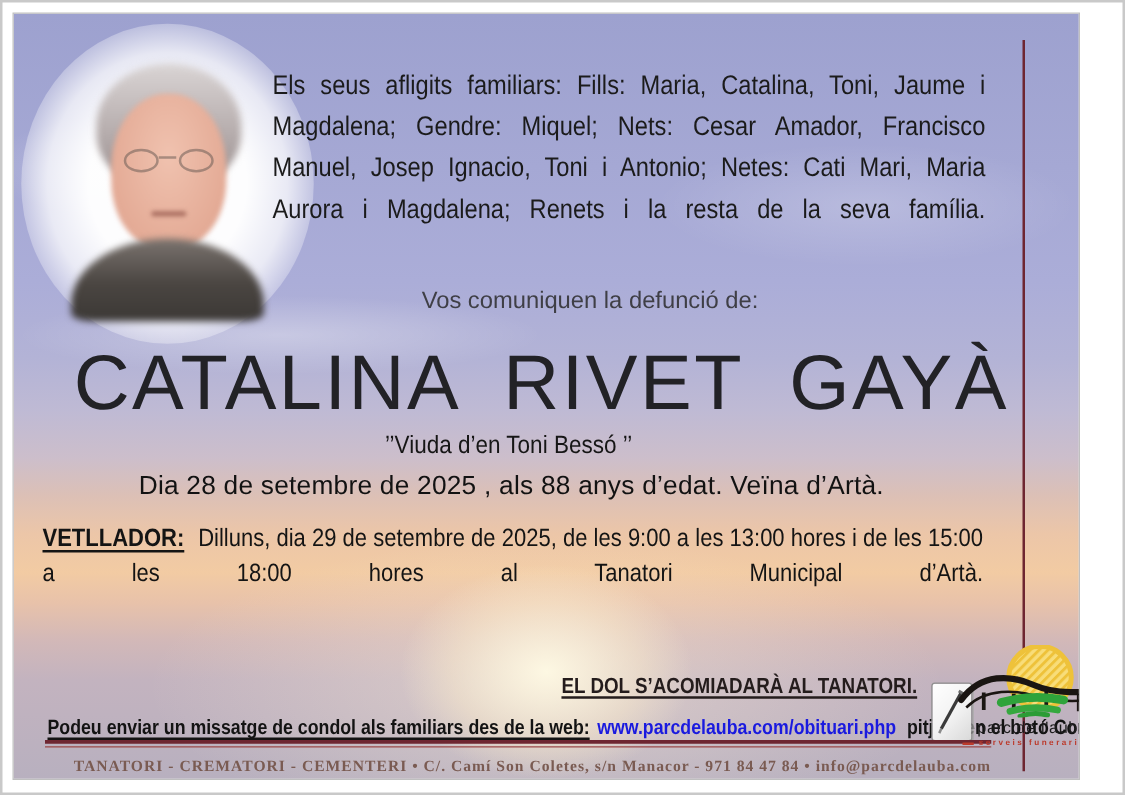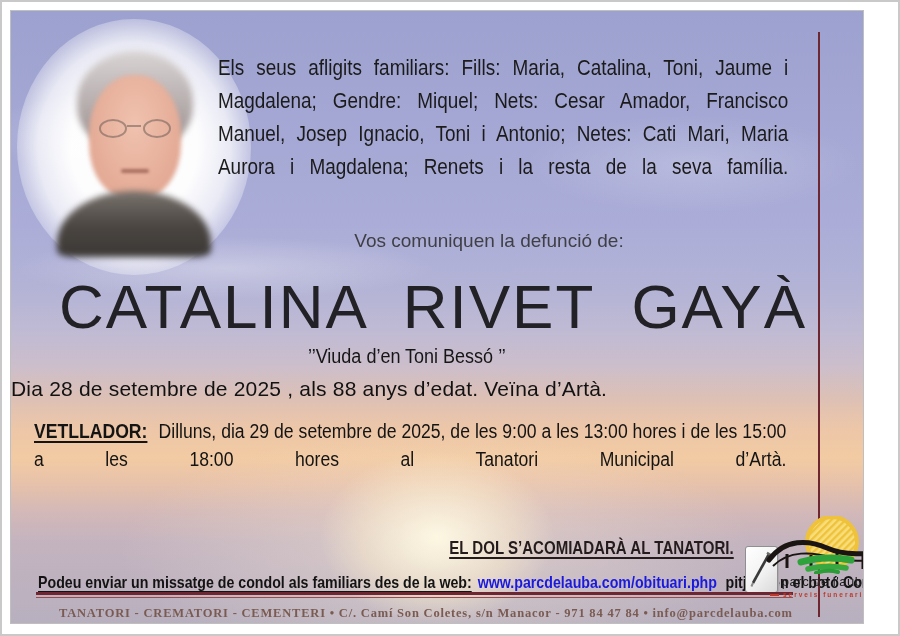--- a/index.html
+++ b/index.html
@@ -42,30 +42,30 @@
   .photo .torso{position:absolute;left:18px;top:150px;width:154px;height:66px;filter:blur(3px);
     border-radius:60% 60% 12% 12% / 95% 95% 12% 12%;
     background:linear-gradient(180deg,#7a736e 0%,#4a4541 55%,#3b3835 100%);}
   .condJ{transform:scaleX(.88);transform-origin:0 0;}
   .cc{display:inline-block;transform:scaleX(.88);transform-origin:center;white-space:nowrap;}
 
   .family{left:207px;top:41px;width:648px;font-size:21.5px;line-height:33px;
     text-align:justify;text-align-last:justify;color:#1b1b1b;}
 
   .announce{left:0;top:219px;width:100%;text-align:center;padding-left:70px;box-sizing:border-box;
-    font-size:19px;color:#3f3f46;margin-left:17px;}
+    font-size:19px;color:#3f3f46;}
 
   .name{left:0;top:244px;width:100%;text-align:center;padding-right:40px;box-sizing:border-box;
     font-size:62px;font-weight:400;letter-spacing:2px;word-spacing:18px;color:#222226;margin:16px;}
 
   .widow{left:0;top:334px;width:100%;text-align:center;padding-right:60px;box-sizing:border-box;
     font-size:20px;color:#161616;}
   .widow .cc{transform:scaleX(.9);}
 
-  .deathline{left:0;top:366px;width:100%;text-align:left;padding-right:56px;box-sizing:border-box;
+  .deathline{left:0;top:366px;width:100%;text-align:center;padding-right:56px;box-sizing:border-box;
     font-size:21px;letter-spacing:.2px;color:#121212;}
 
   .vetllador{left:23px;top:406px;width:855px;font-size:20px;line-height:28px;
     text-align:justify;text-align-last:justify;color:#141414;margin:0;}
   .lbl{font-weight:bold;text-decoration:underline;text-decoration-thickness:2px;text-underline-offset:3px;margin-right:7px;}
 
   .exequies{left:23px;top:477px;width:820px;font-size:21px;color:#141414;white-space:nowrap;margin:0;}
   .exequies .lbl{letter-spacing:-.3px;}
 
   .dol{left:0;top:527px;width:100%;text-align:right;padding-right:106px;box-sizing:border-box;

